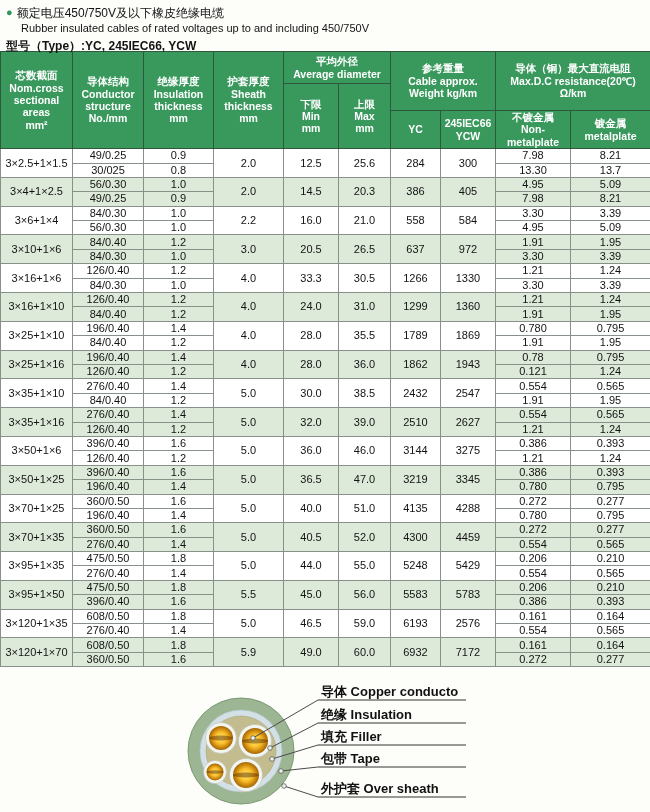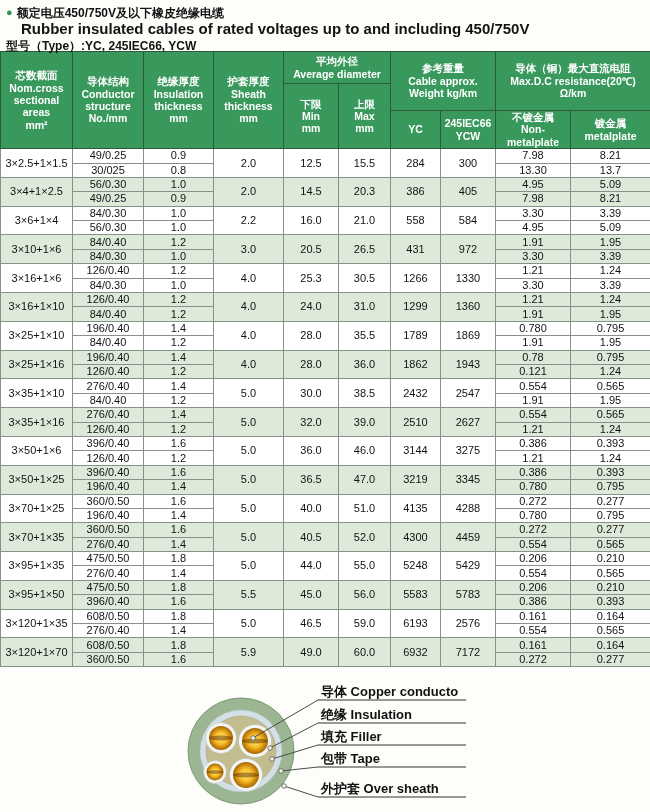--- a/index.html
+++ b/index.html
@@ -5,23 +5,23 @@
   html,body{margin:0;padding:0;}
   body{
     width:650px;height:812px;overflow:hidden;background:#fdfdfa;
     font-family:"Liberation Sans", sans-serif;color:#131313;
     -webkit-font-smoothing:antialiased;
   }
   .page{position:relative;width:650px;height:812px;}
 
   
   .titleblock{padding:5px 4px 0 6px;height:49px;box-sizing:border-box;}
-  .t1{font-size:12px;font-weight:bold;line-height:15px;white-space:nowrap;}
+  .t1{font-size:12px;font-weight:normal;line-height:15px;white-space:nowrap;}
   .bullet{color:#2f9558;font-size:11px;margin-right:4px;vertical-align:1px;}
-  .t2{font-size:15px;font-weight:700;line-height:15px;padding-left:15px;white-space:nowrap;}
+  .t2{font-size:11px;font-weight:400;line-height:15px;padding-left:15px;white-space:nowrap;}
   .t3{display:flex;justify-content:space-between;font-size:12px;font-weight:bold;line-height:16px;margin-top:2px;padding-right:2px;white-space:nowrap;align-items:center;}
 
   
   table.spec{border-collapse:collapse;table-layout:fixed;width:650px;margin-top:2px;}
   table.spec th{
     background:#39985c;color:#fff;font-weight:bold;font-size:10.5px;line-height:1.18;
     white-space:pre-line;border:1px solid #2d5a3d;padding:0 1px;vertical-align:middle;text-align:center;
   }
   table.spec td{
     border:1px solid #87918a;font-size:11px;line-height:1;text-align:center;vertical-align:middle;
@@ -109,21 +109,21 @@
 metalplate</th>
       </tr>
     </thead>
     <tbody>
         <tr class="gstart">
           <td rowspan="2">3×2.5+1×1.5</td>
           <td>49/0.25</td>
           <td>0.9</td>
           <td rowspan="2">2.0</td>
           <td rowspan="2">12.5</td>
-          <td rowspan="2">15.5</td>
+          <td rowspan="2">25.6</td>
           <td rowspan="2">284</td>
           <td rowspan="2">300</td>
           <td>7.98</td>
           <td>8.21</td>
         </tr>
         <tr class="">
           <td>30/025</td>
           <td>0.8</td>
           <td>13.30</td>
           <td>13.7</td>
@@ -164,37 +164,37 @@
           <td>4.95</td>
           <td>5.09</td>
         </tr>
         <tr class="gstart band">
           <td rowspan="2">3×10+1×6</td>
           <td>84/0.40</td>
           <td>1.2</td>
           <td rowspan="2">3.0</td>
           <td rowspan="2">20.5</td>
           <td rowspan="2">26.5</td>
-          <td rowspan="2">431</td>
+          <td rowspan="2">637</td>
           <td rowspan="2">972</td>
           <td>1.91</td>
           <td>1.95</td>
         </tr>
         <tr class="band">
           <td>84/0.30</td>
           <td>1.0</td>
           <td>3.30</td>
           <td>3.39</td>
         </tr>
         <tr class="gstart">
           <td rowspan="2">3×16+1×6</td>
           <td>126/0.40</td>
           <td>1.2</td>
           <td rowspan="2">4.0</td>
-          <td rowspan="2">25.3</td>
+          <td rowspan="2">33.3</td>
           <td rowspan="2">30.5</td>
           <td rowspan="2">1266</td>
           <td rowspan="2">1330</td>
           <td>1.21</td>
           <td>1.24</td>
         </tr>
         <tr class="">
           <td>84/0.30</td>
           <td>1.0</td>
           <td>3.30</td>

